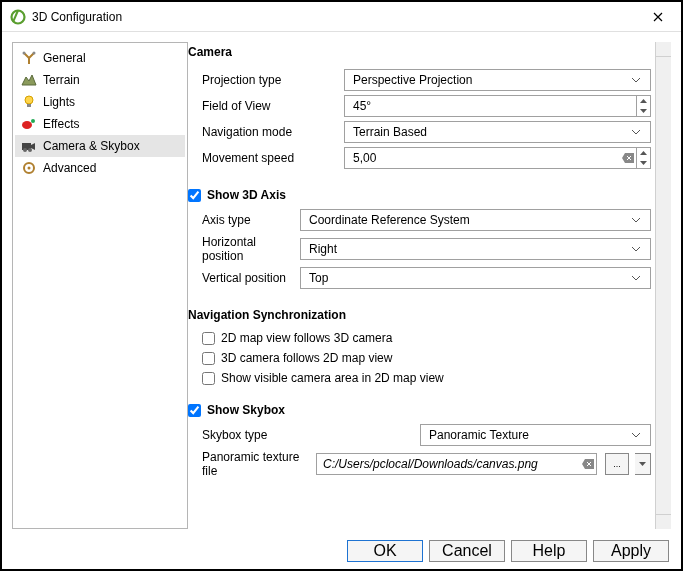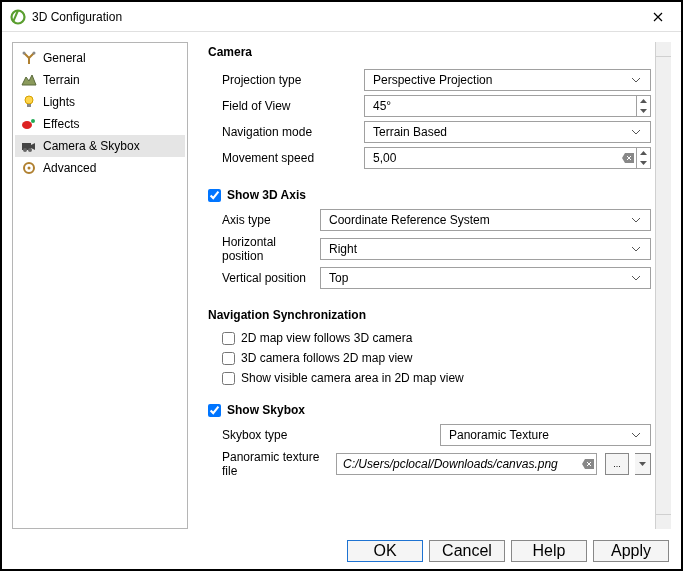--- a/index.html
+++ b/index.html
@@ -2,21 +2,21 @@
 <html><head>
 <meta charset="utf-8">
 <style>
 * { box-sizing: border-box; margin: 0; padding: 0; }
 body { font-family: "Segoe UI", Tahoma, sans-serif; font-size: 12px; background: #000; }
 .window { width: 683px; height: 571px; background: #fff; border: 2px solid #000; position: relative; display: flex; flex-direction: column; }
 .titlebar { height: 30px; display: flex; align-items: center; padding: 12px 8px; border-bottom: 1px solid #e0e0e0; }
 .titlebar-icon { width: 16px; height: 16px; margin-right: 6px; }
 .titlebar-title { flex: 1; font-size: 12px; }
 .close-btn { width: 30px; height: 28px; display: flex; align-items: center; justify-content: center; cursor: pointer; }
-.body { flex: 1; display: flex; padding: 10px 10px 4px; gap: 20px; overflow: hidden; }
+.body { flex: 1; display: flex; padding: 10px 10px 4px; gap: 0; overflow: hidden; }
 .sidebar { width: 176px; border: 1px solid #b5b5b5; background: #fff; padding: 4px 2px; }
 .sidebar-item { display: flex; align-items: center; gap: 6px; padding: 2px 6px; height: 22px; cursor: pointer; }
 .sidebar-item.active { background: #e5e5e5; }
 .sidebar-item .icon { width: 16px; height: 16px; display: flex; align-items: center; justify-content: center; }
 .main { flex: 1; display: flex; }
 .content { flex: 1; overflow-y: auto; padding-right: 4px; }
 .scrollbar { width: 16px; background: #f0f0f0; border-left: 1px solid #d0d0d0; position: relative; }
 .scrollbar::before { content: ""; position: absolute; top: 0; left: 0; right: 0; height: 14px; background: #f0f0f0; border-bottom: 1px solid #d0d0d0; }
 .scrollbar::after { content: ""; position: absolute; bottom: 0; left: 0; right: 0; height: 14px; background: #f0f0f0; border-top: 1px solid #d0d0d0; }
 .section-title { font-weight: bold; font-size: 12px; padding: 3px 0 6px 0; }

